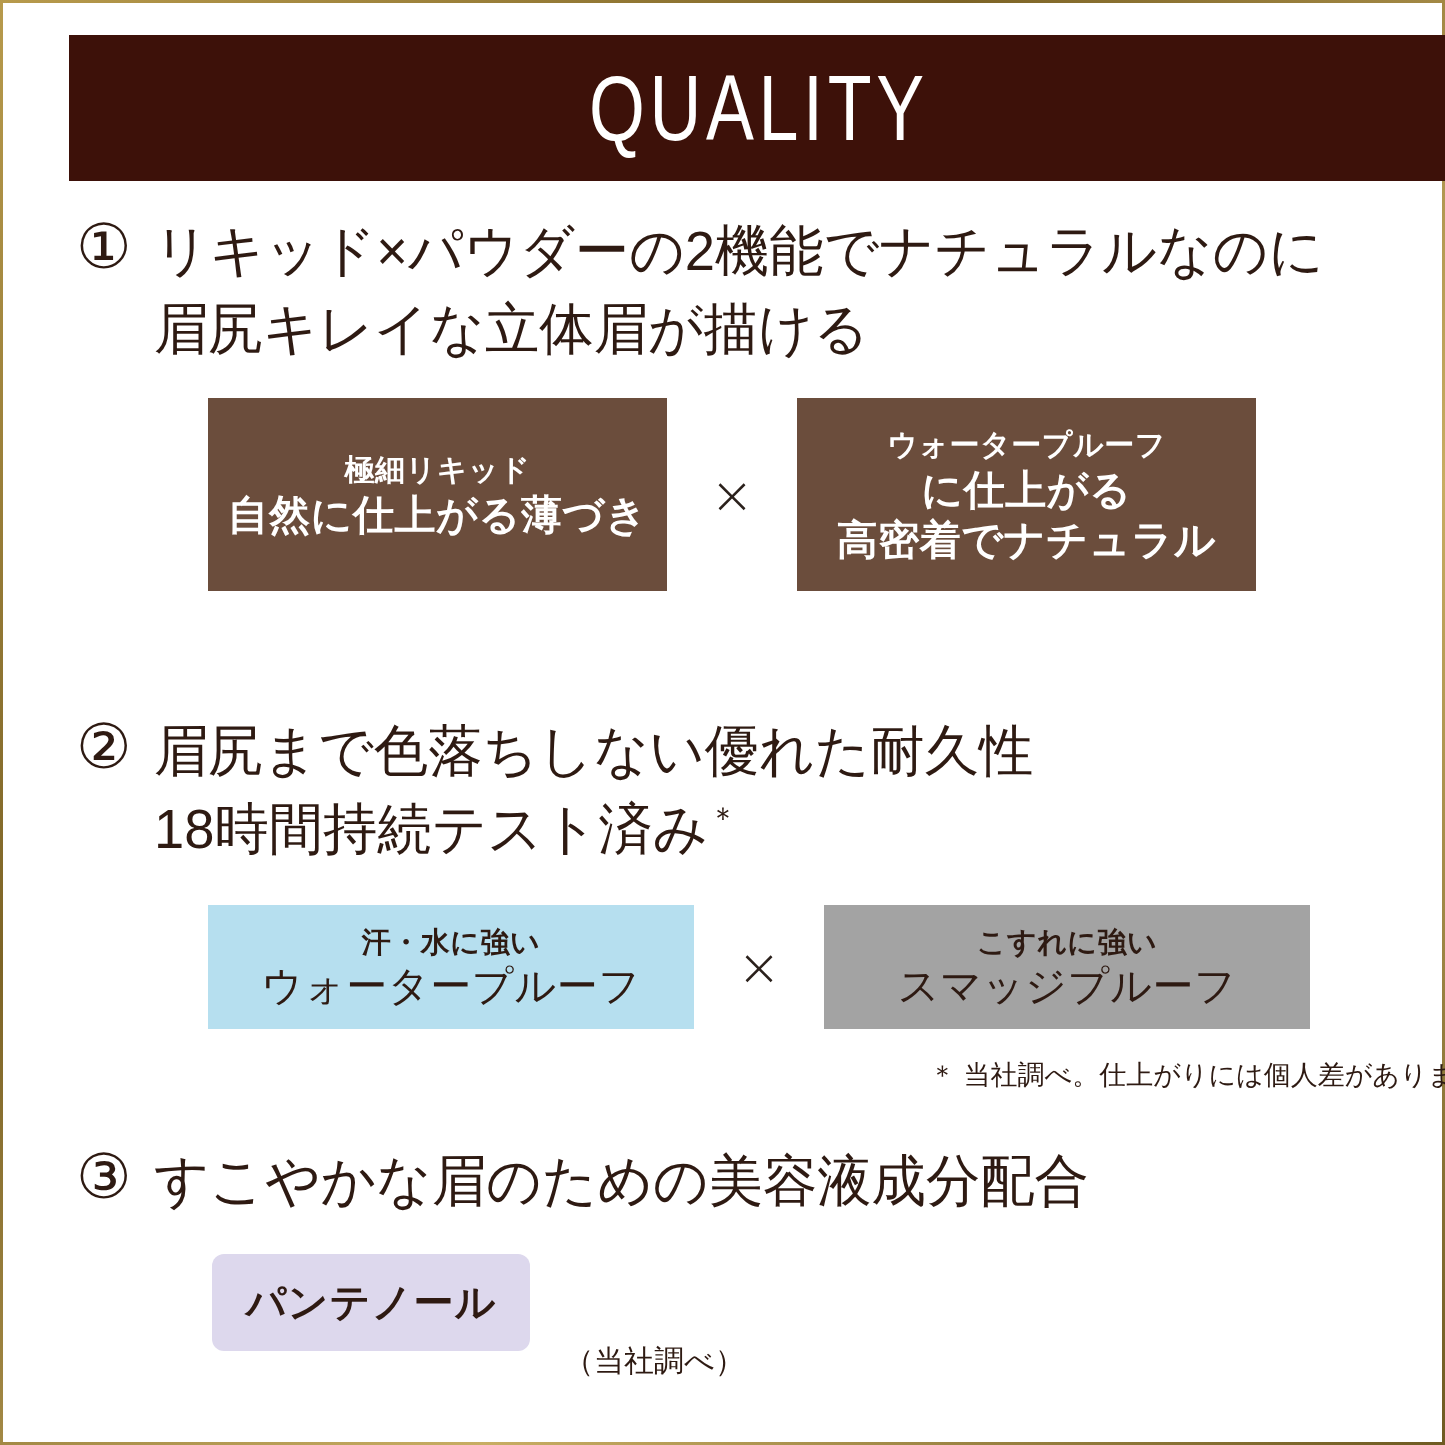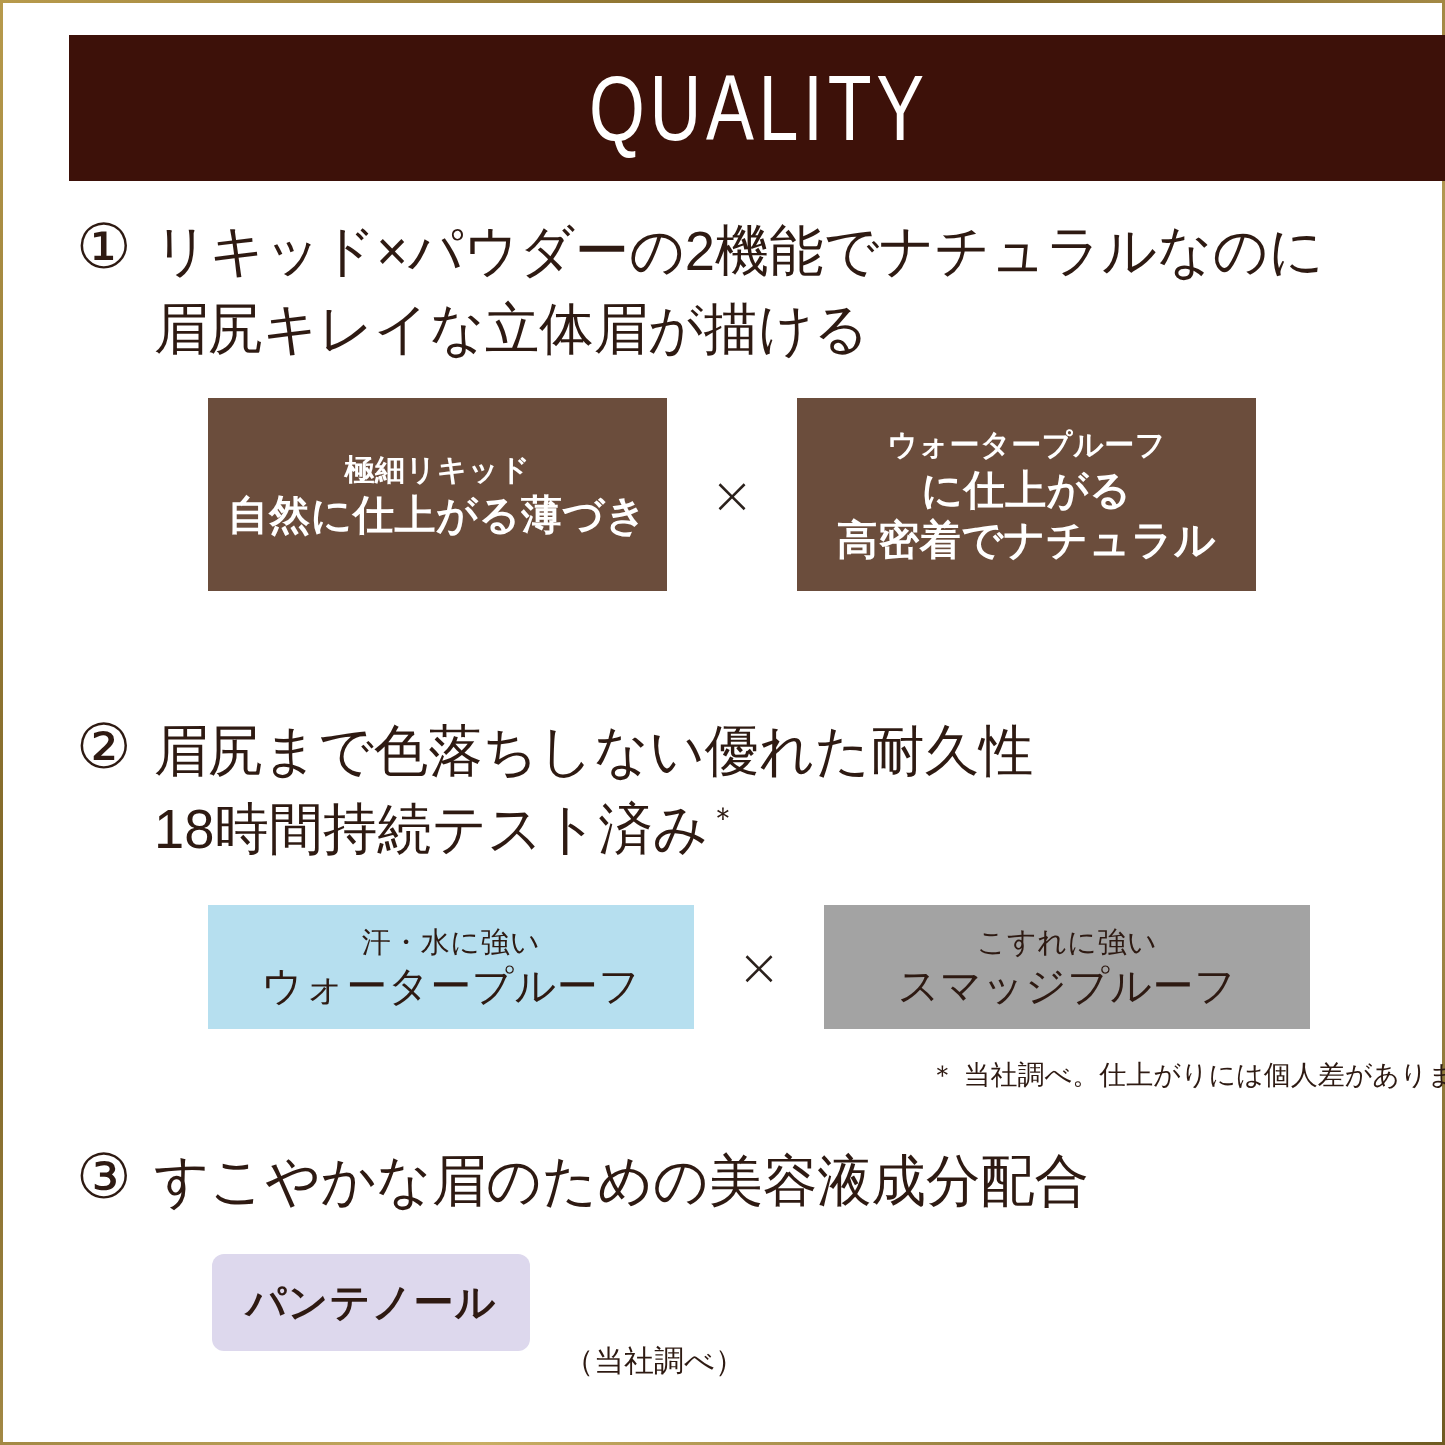--- a/index.html
+++ b/index.html
@@ -146,21 +146,21 @@
 
   
   #row2 { left: 172px; top: 905px; }
   #row2 .feat-box {
     width: 486px;
     height: 124px;
     color: #2e1a12;
   }
   #row2 .box-blue { background: #b6dfef; }
   #row2 .box-pink { background: #a3a3a3; }
-  #row2 .fb-small { font-size: 29px; line-height: 38px; font-weight: 400;}
+  #row2 .fb-small { font-size: 29px; line-height: 38px; font-weight: 700;}
   #row2 .fb-big   { font-size: 41px; line-height: 50px; font-weight: 400;}
 
   
   .footnote {
     position: absolute;
     left: 893px;
     top: 1057px;
     width: 520px;
     text-align: left;
     font-size: 27px;

